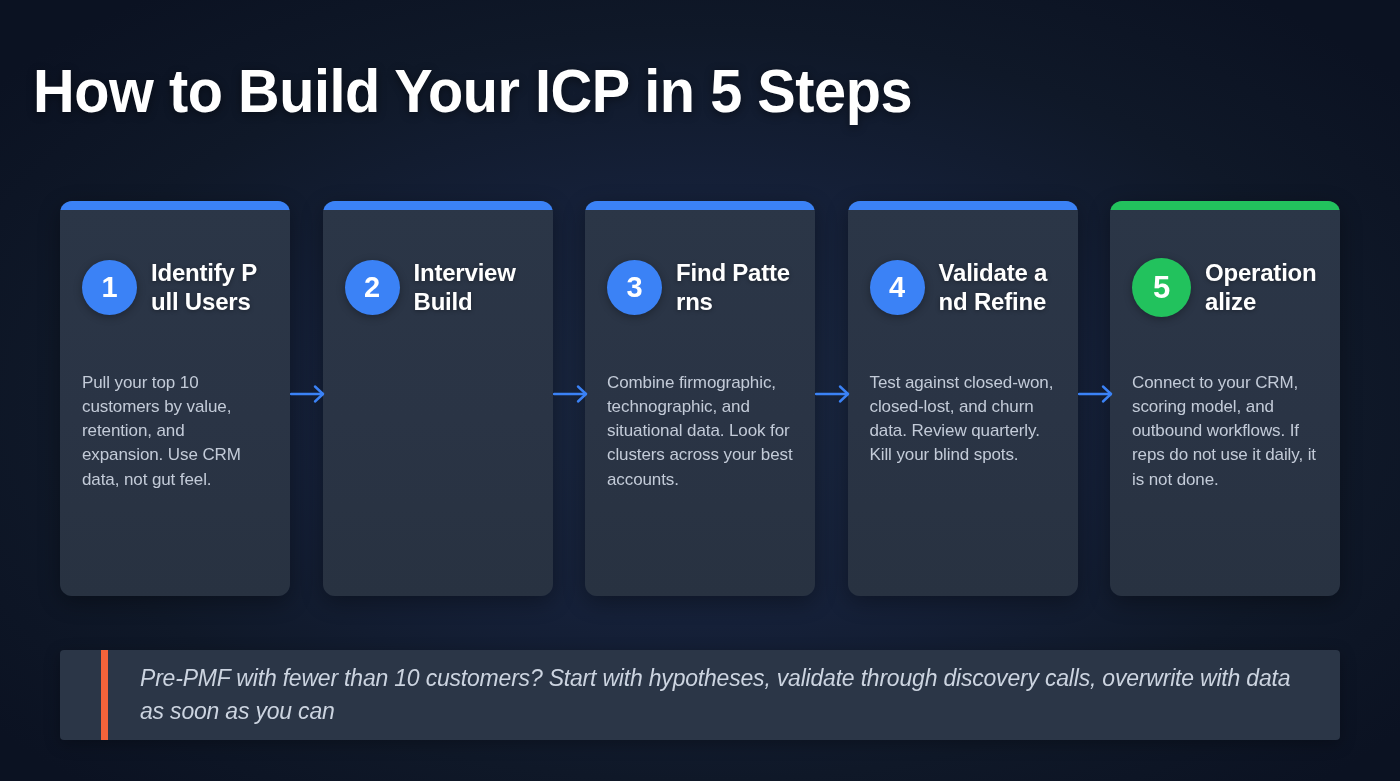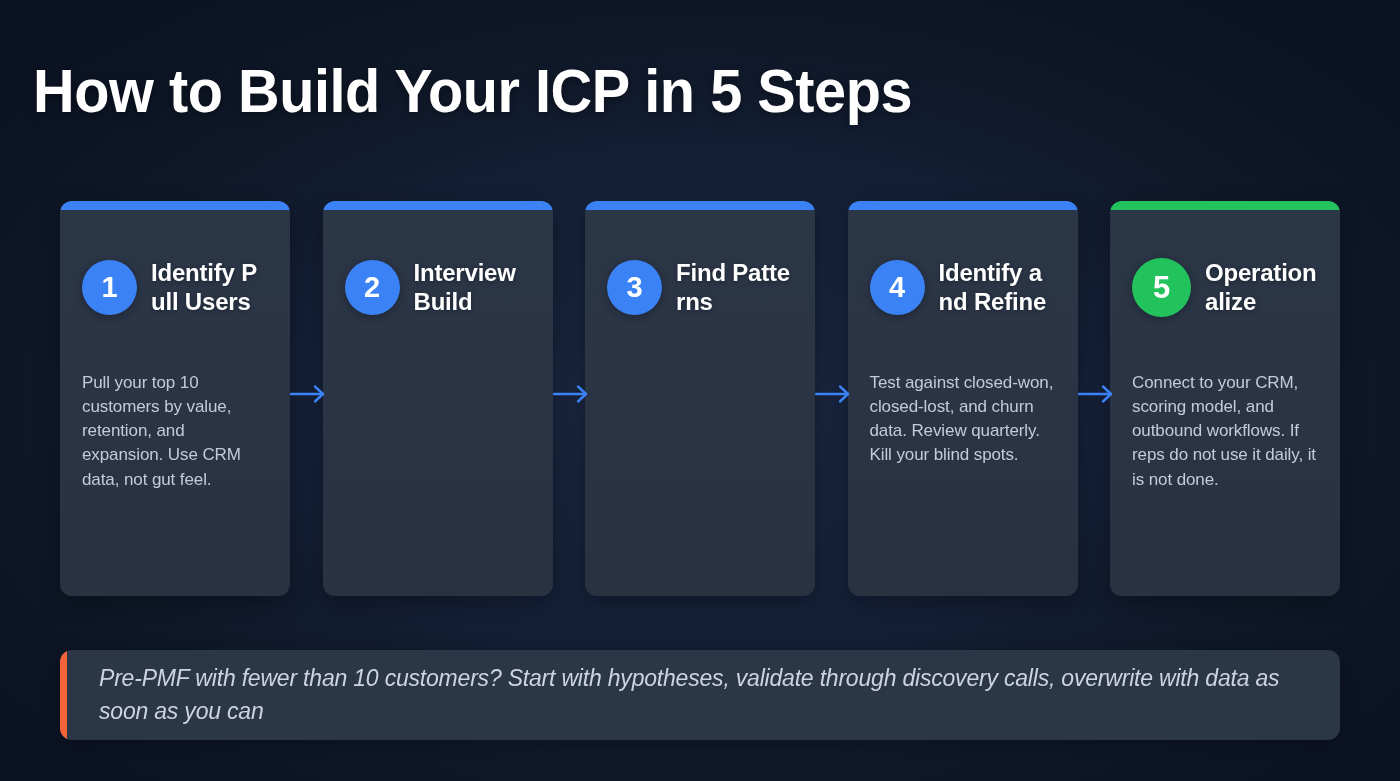--- a/index.html
+++ b/index.html
@@ -142,25 +142,26 @@
   .arrow-4 { left: 1078px; }
 
   
   .footnote {
     position: absolute;
     left: 60px;
     top: 650px;
     width: 1280px;
     height: 90px;
     background: #2b3647;
-    border-radius: 12px;
+    border-radius: 4px;
     display: flex;
     align-items: center;
     overflow: hidden;
     box-shadow: 0 4px 16px rgba(0,0,0,0.28);
+    padding-left: 41px;
   }
   .footnote-bar {
     flex: 0 0 auto;
     width: 7px;
     height: 100%;
     background: #f4633a;
   }
   .footnote-text {
     padding: 0 22px 0 32px;
     font-size: 23px;
@@ -197,27 +198,28 @@
         <div class="card-title">Interview Build</div>
       </div>
     </div>
 
     <div class="card">
       <div class="card-accent"></div>
       <div class="card-head">
         <div class="step-badge">3</div>
         <div class="card-title">Find Patterns</div>
       </div>
+      <div class="card-body">Combine firmographic, technographic, and situational data. Look for clusters across your best accounts.</div>
     </div>
 
     <div class="card">
       <div class="card-accent"></div>
       <div class="card-head">
         <div class="step-badge">4</div>
-        <div class="card-title">Identify and Refine</div>
+        <div class="card-title">Validate and Refine</div>
       </div>
       <div class="card-body">Test against closed-won, closed-lost, and churn data. Review quarterly. Kill your blind spots.</div>
     </div>
 
     <div class="card green">
       <div class="card-accent"></div>
       <div class="card-head">
         <div class="step-badge">5</div>
         <div class="card-title">Operationalize</div>
       </div>

